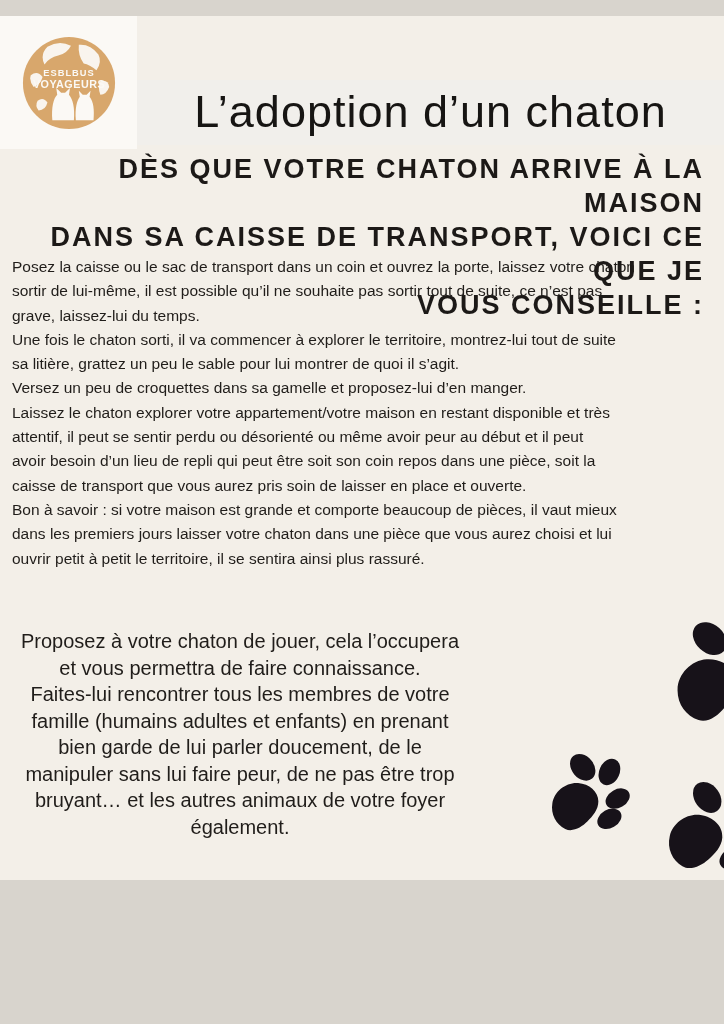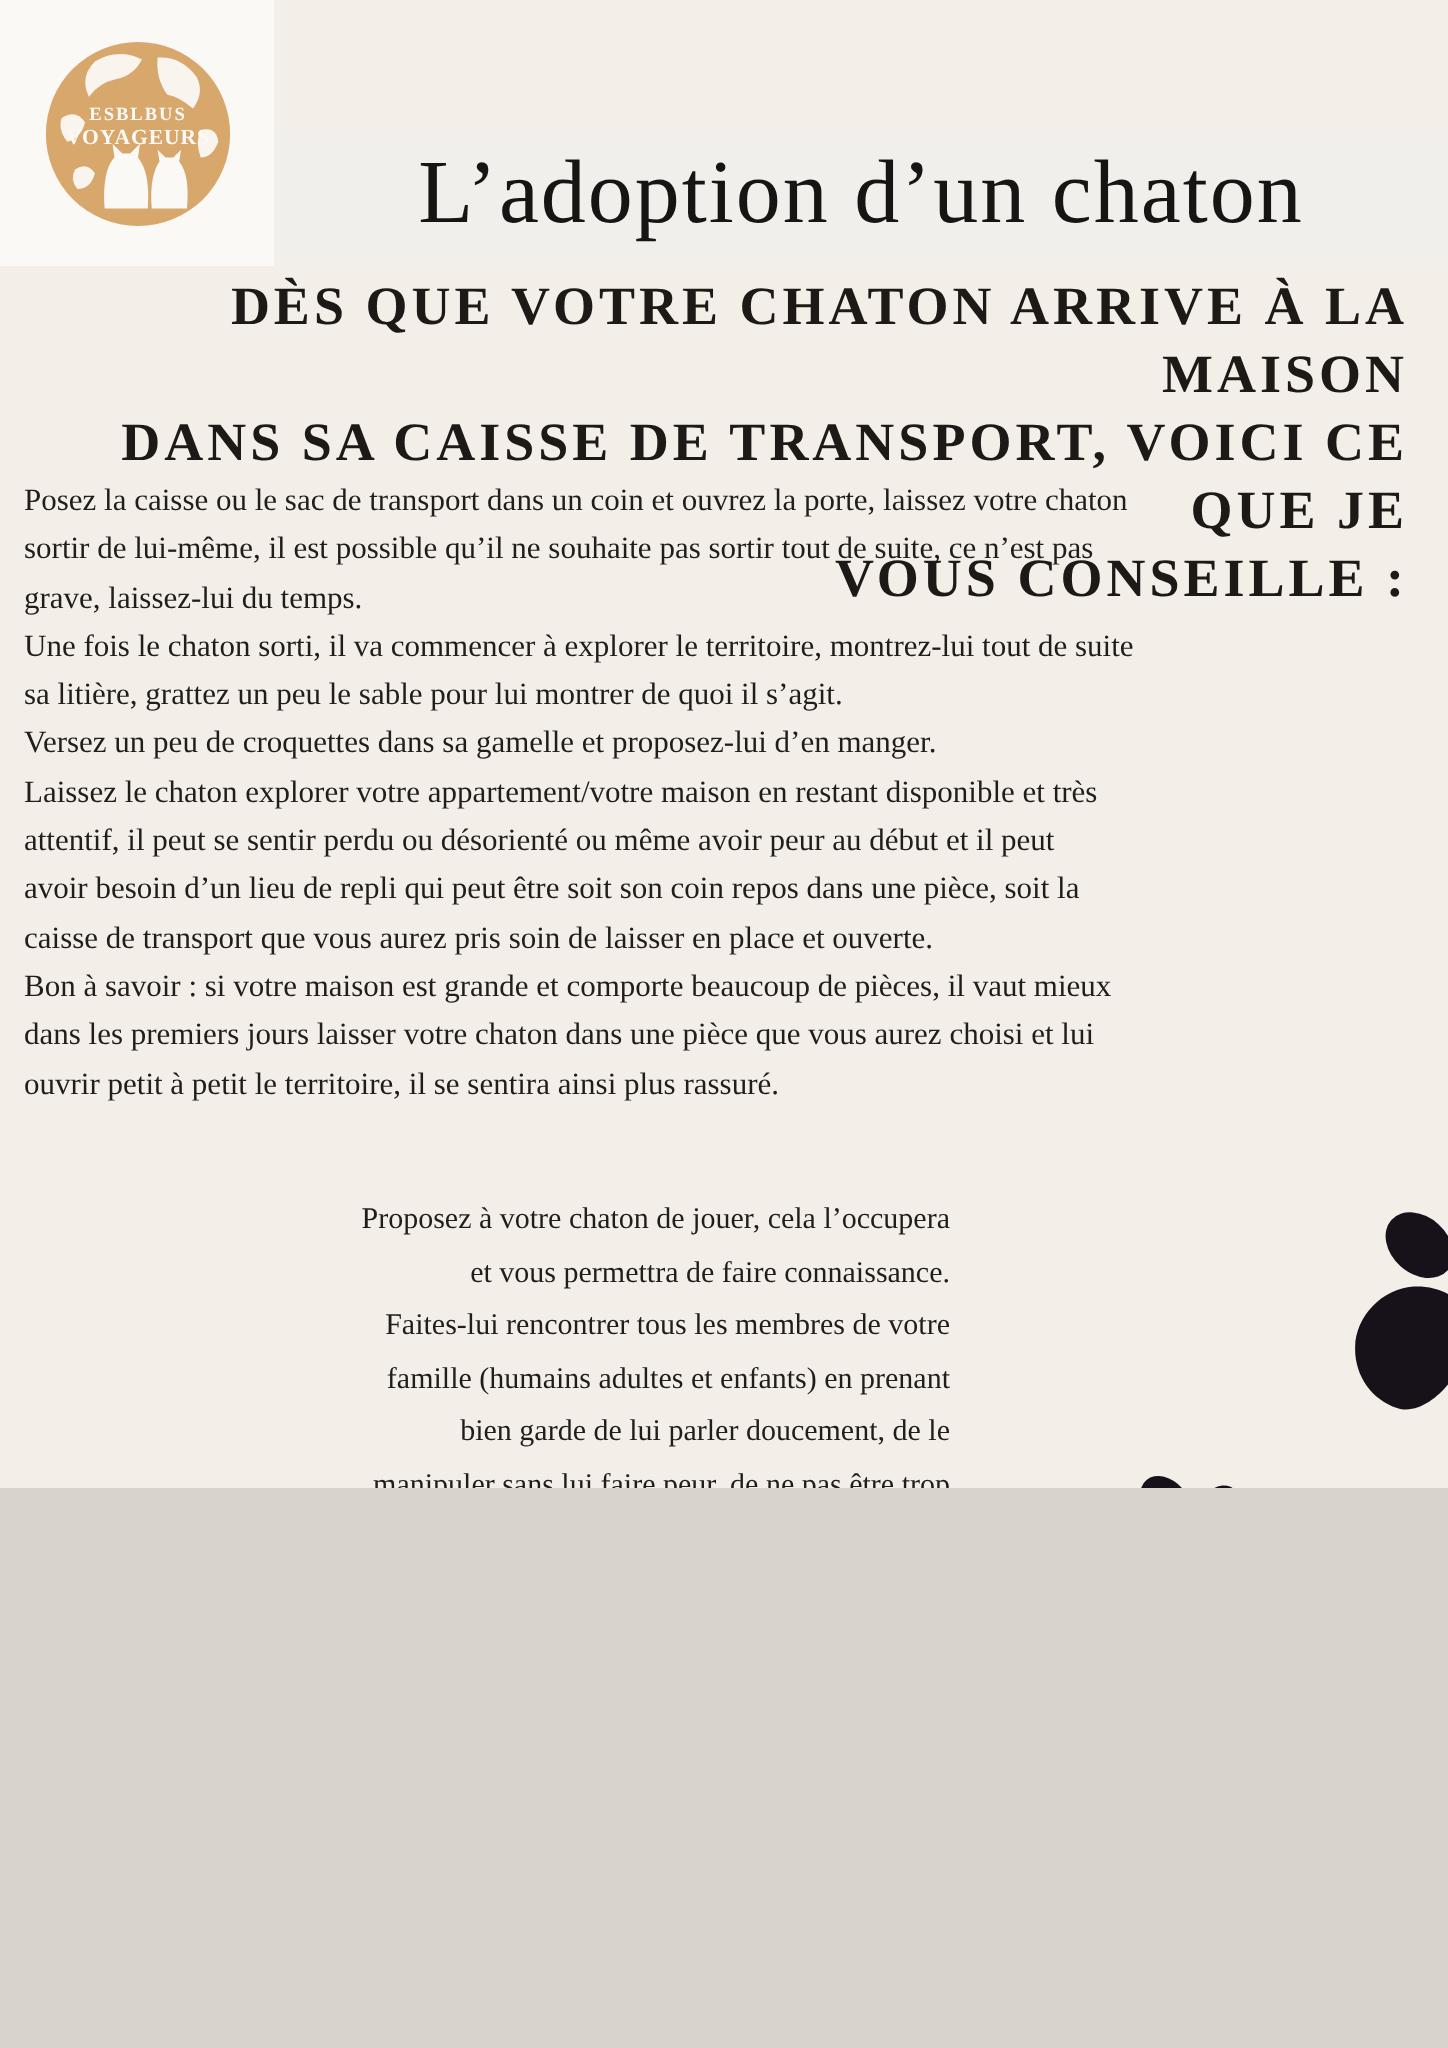--- a/index.html
+++ b/index.html
@@ -7,25 +7,25 @@
     --band:#f1efeb;
     --logo-box:#fbf9f5;
     --gold:#d8a76c;
     --ink:#1c1917;
     --paw:#171219;
   }
   *{margin:0;padding:0;box-sizing:border-box;}
   html,body{background:#d8d4cd;}
   .page{
     position:relative;
-    width:724px;height:744px;
-    margin:0 auto;
+    width:724px;height:864px;
+    margin:16px auto;
     background:var(--bg);
     overflow:hidden;
-    font-family:Liberation Serif, serif;
+    font-family:Liberation Sans, sans-serif;
     color:var(--ink);
   }
   .logo-box{
     position:absolute;left:0;top:0;
     width:137px;height:133px;
     background:var(--logo-box);
   }
   .logo-box svg{position:absolute;left:20px;top:18px;width:98px;height:98px;}
   .title-band{
     position:absolute;left:137px;top:64px;right:0;height:65px;
@@ -47,23 +47,23 @@
     white-space:pre-line;
   }
   .para1{
     position:absolute;left:12px;top:239px;width:700px;
     text-align:left;
     font-size:15.5px;line-height:24.3px;
     white-space:pre-line;
     color:#201d1a;
   }
   .para2{
-    position:absolute;left:5px;top:597px;width:470px;
-    text-align:right;
-    font-size:15px;line-height:26.5px;
+    position:absolute;left:5px;top:612px;width:470px;
+    text-align:center;
+    font-size:20px;line-height:26.5px;
     white-space:pre-line;
     color:#201d1a;
   }
   .paw{position:absolute;color:var(--paw);}
   .paw svg{display:block;width:100%;height:100%;}
   .defs{position:absolute;width:0;height:0;overflow:hidden;}
 </style>
 </head>
 <body>
 

